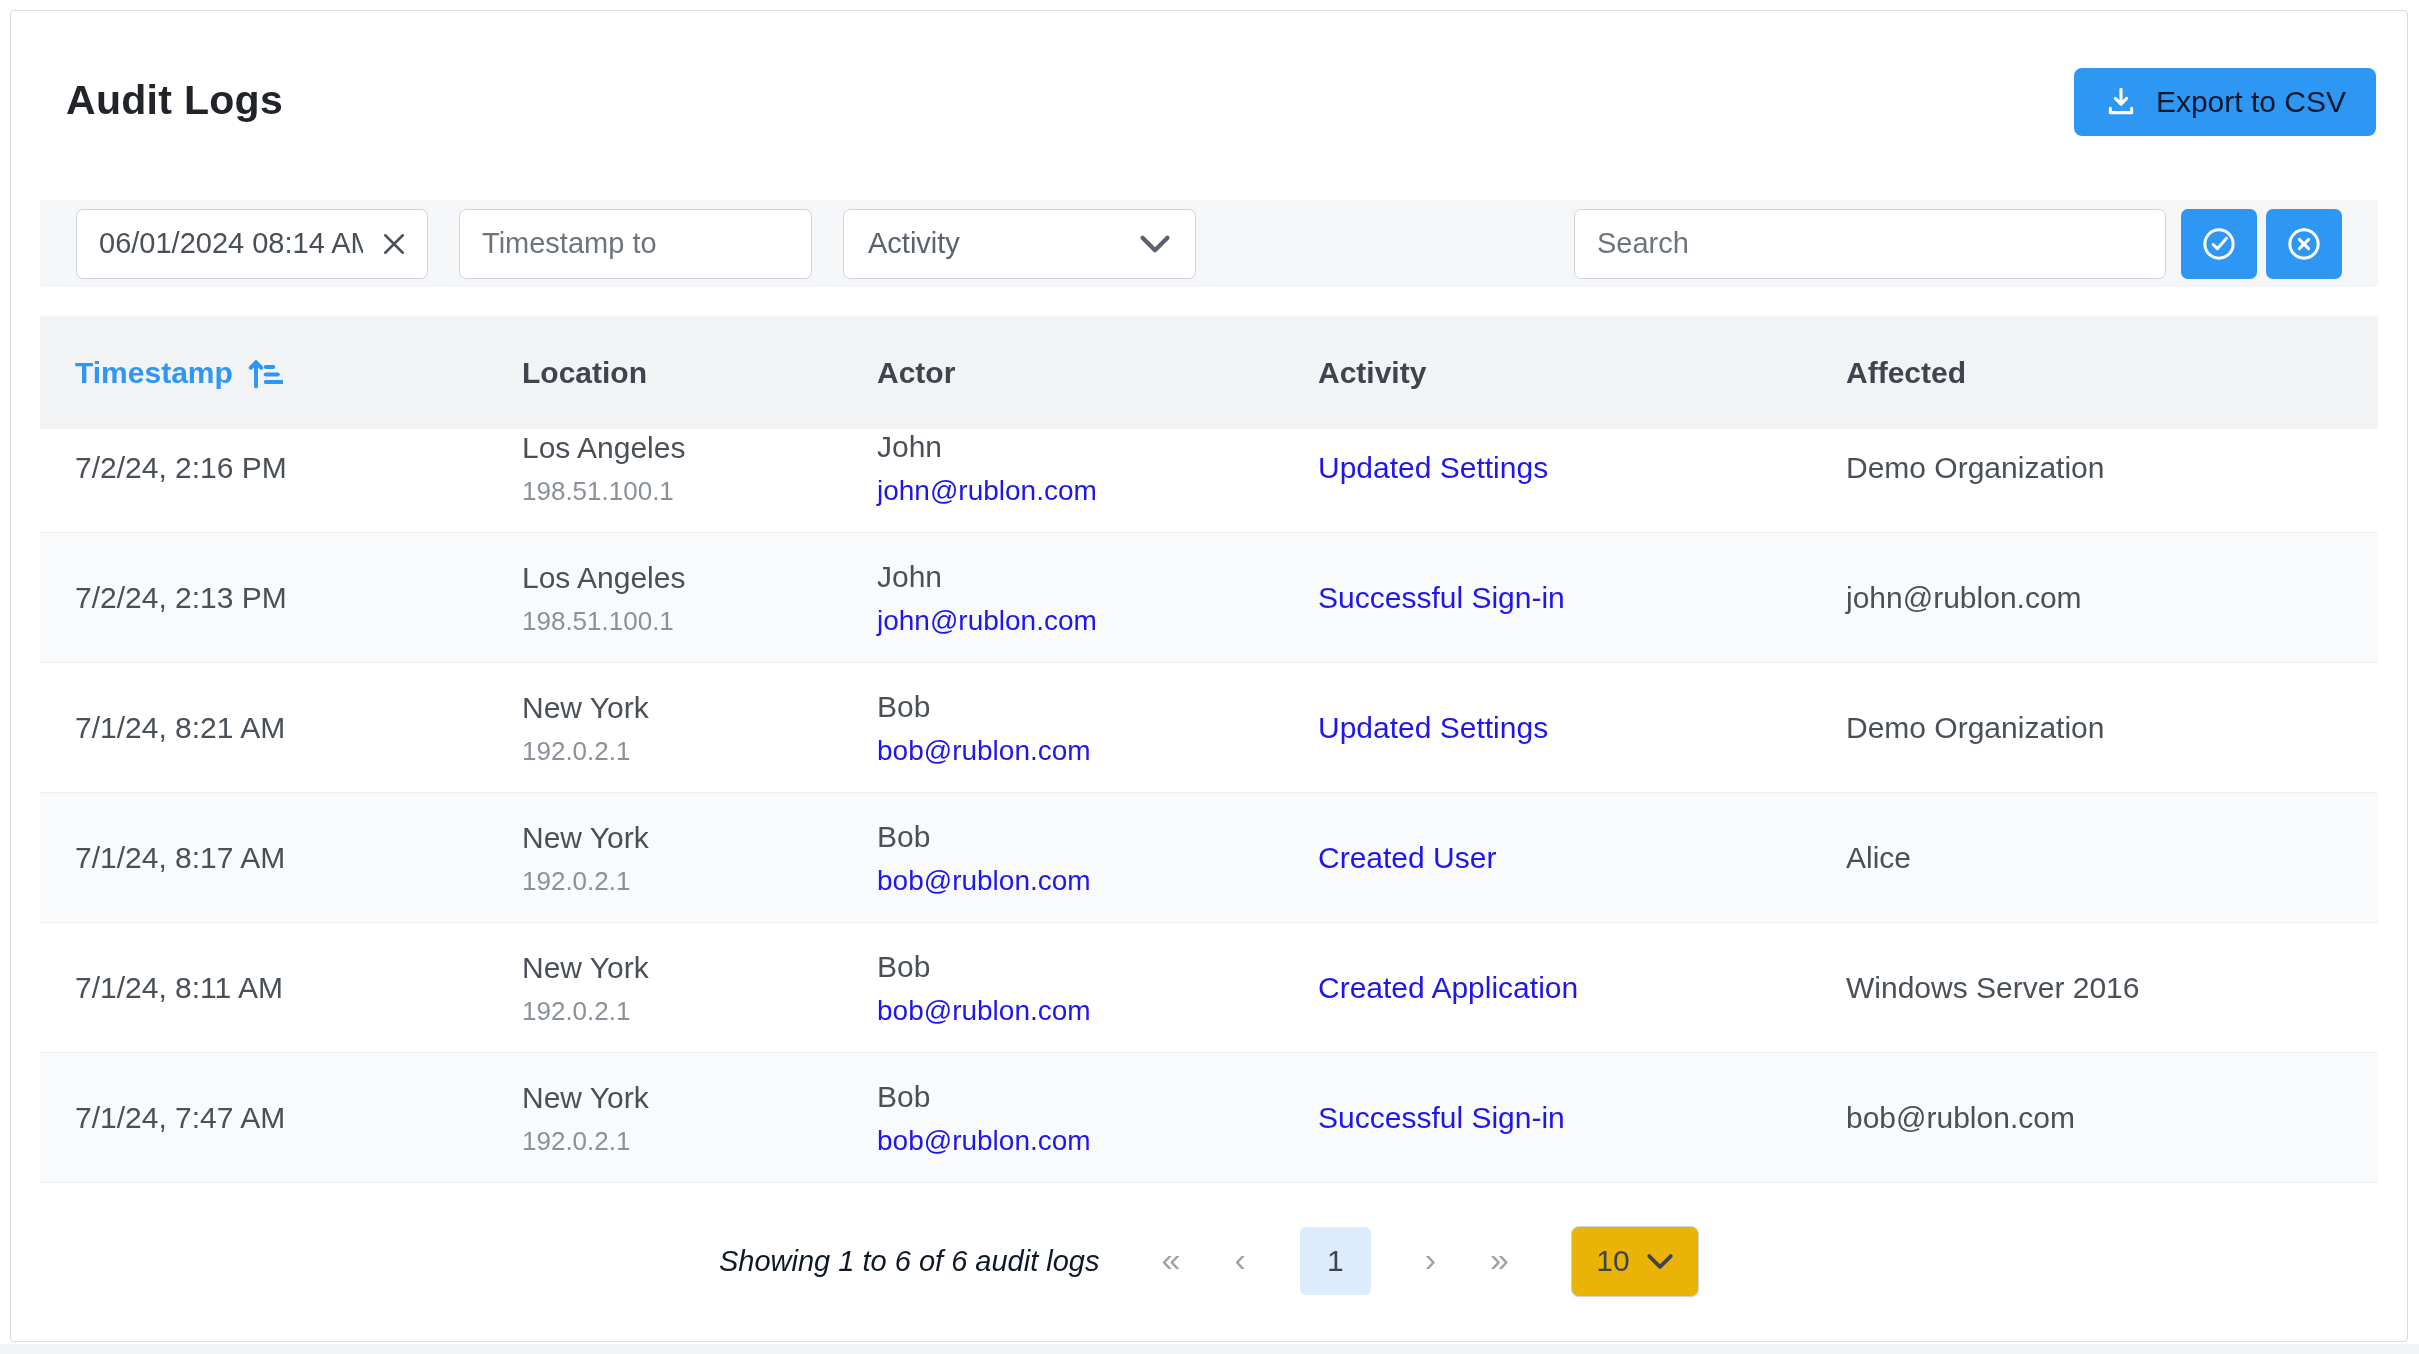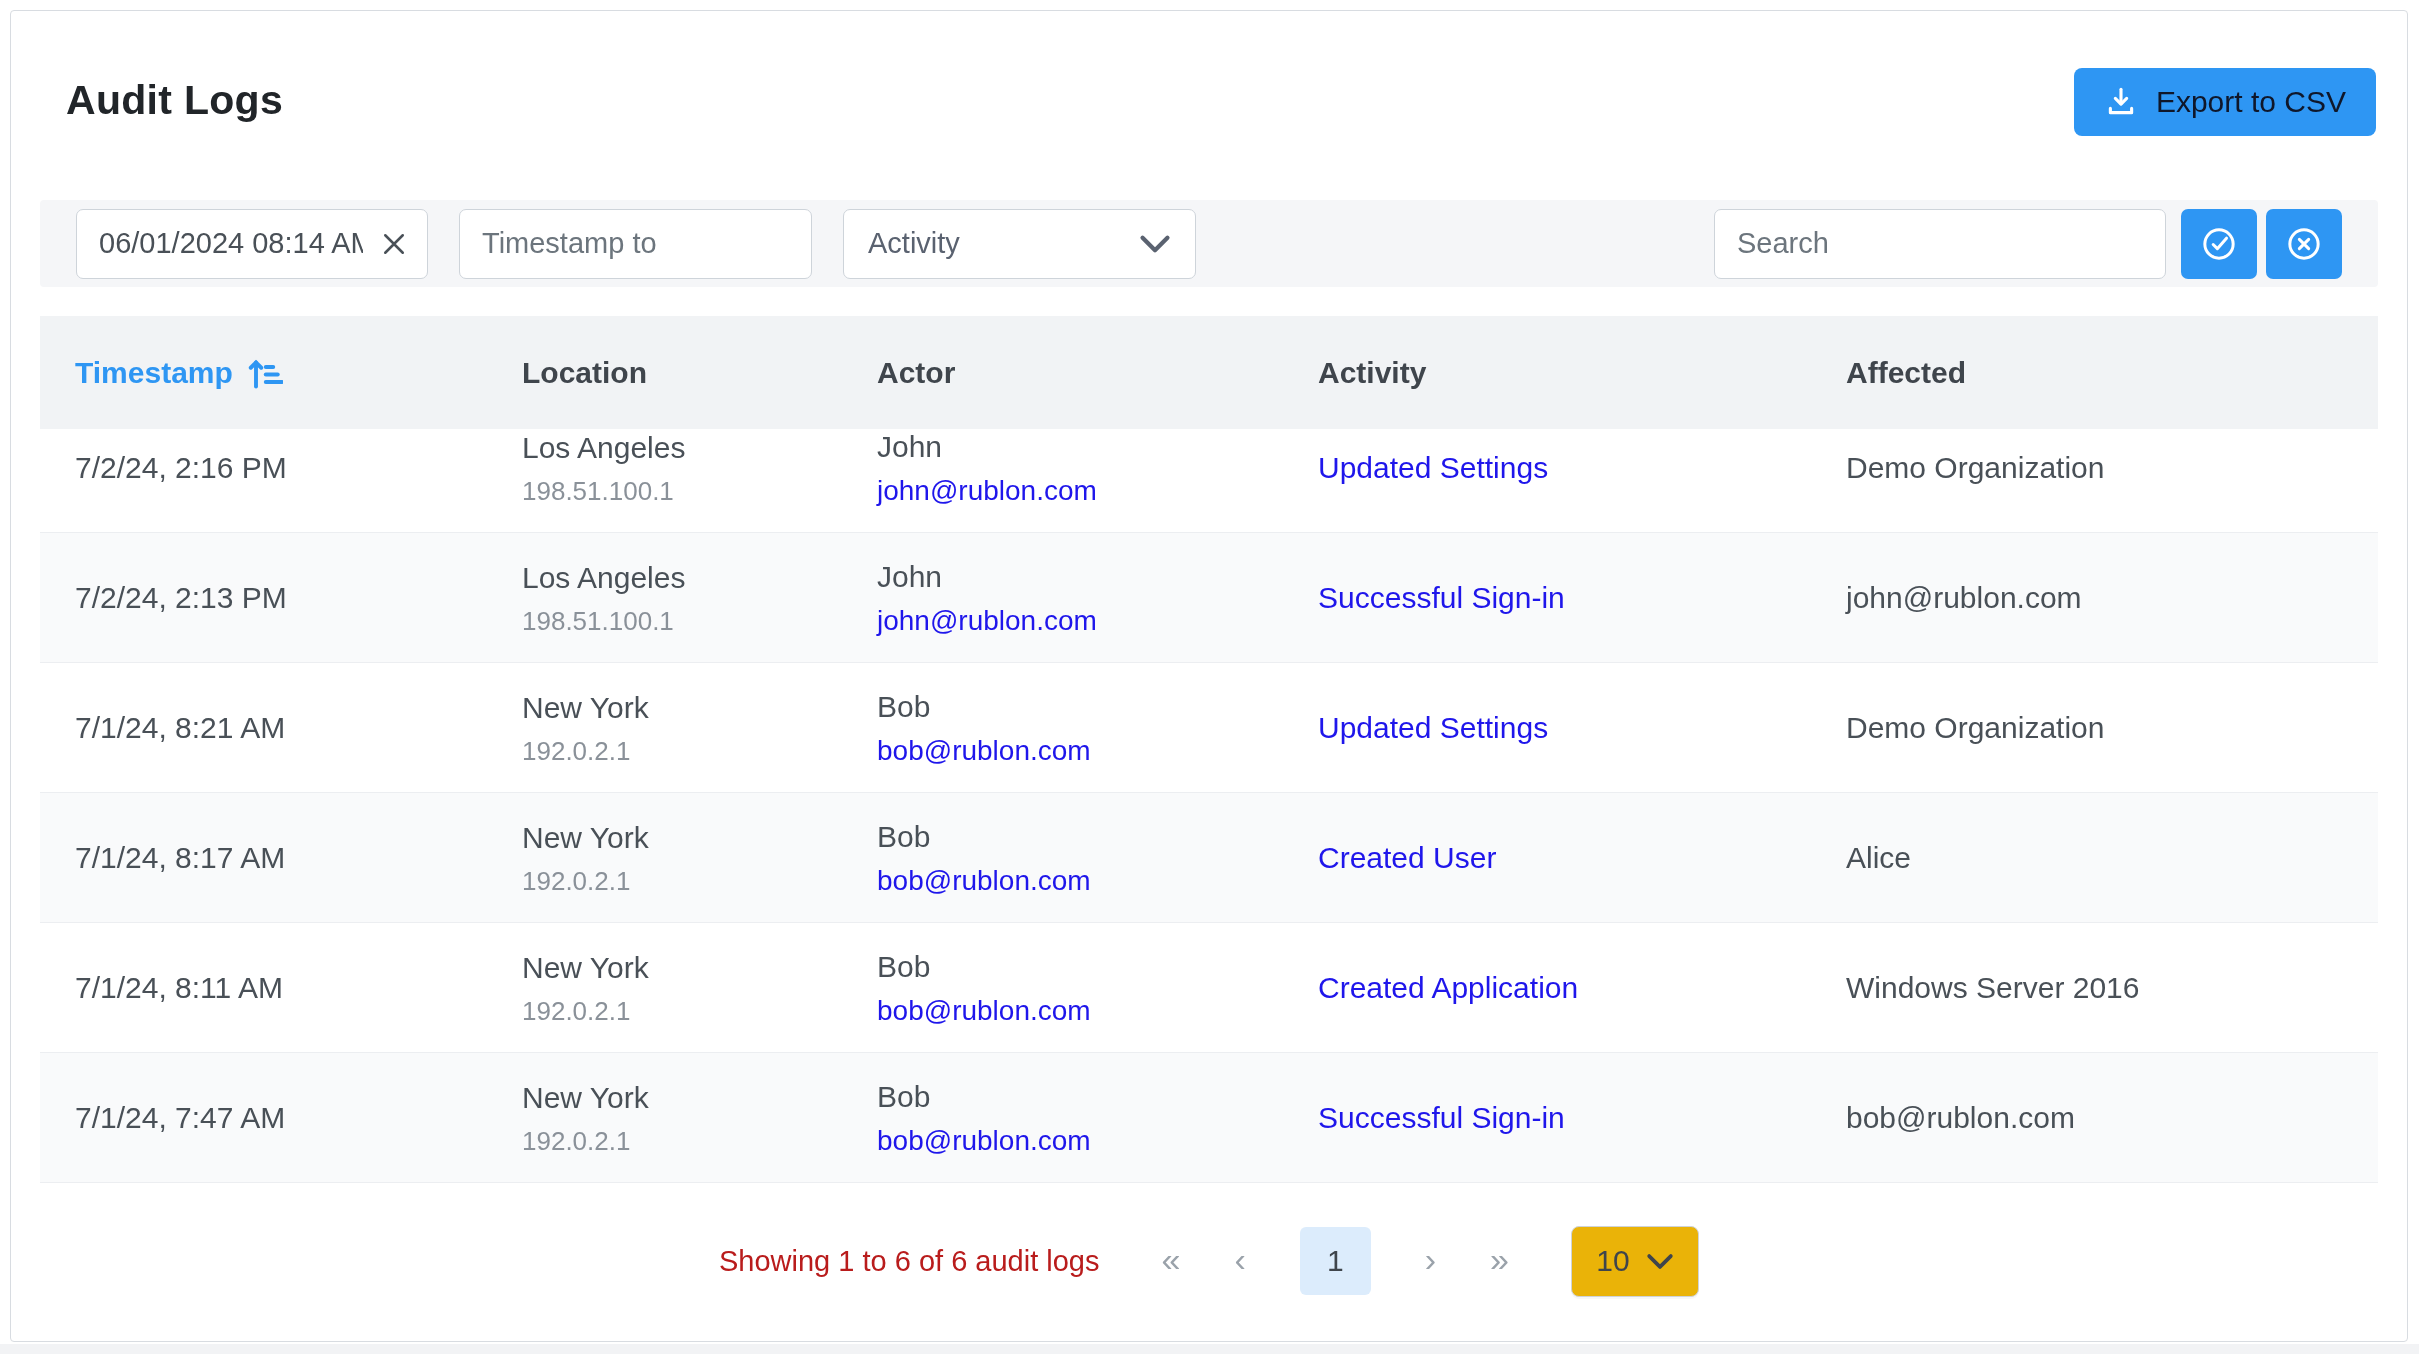--- a/index.html
+++ b/index.html
@@ -48,21 +48,21 @@
     width:36px; height:36px; display:flex; align-items:center; justify-content:center;
     cursor:pointer; color:#495057;
   }
   .ts-to{width:353px; margin-right:31px; flex:none;}
   .select-box{
     width:353px; height:70px; background:#fff; border:1px solid #ced4da; border-radius:7px;
     display:flex; align-items:center; justify-content:space-between; padding:0 24px;
     font-size:29px; color:#5a6270; cursor:pointer; flex:none;
   }
   .spacer{flex:1;}
-  .search-inp{width:452px; margin-right:15px; flex:none;}
+  .search-inp{width:592px; margin-right:15px; flex:none;}
   .icon-btn{
     width:76px; height:70px; background:var(--accent); border:none; border-radius:7px;
     display:flex; align-items:center; justify-content:center; cursor:pointer; flex:none;
   }
   .icon-btn + .icon-btn{margin-left:9px;}
   
   .grid-cols{display:grid; grid-template-columns:482px 355px 441px 528px 1fr; align-items:center;}
   .table-header{
     position:absolute; left:29px; right:29px; top:305px; height:113px;
     background:#f1f3f5; font-size:30px; font-weight:600; color:#3f454c;
@@ -79,21 +79,21 @@
   .two-line .secondary{color:#8a9199; font-size:26px; margin-top:12px; line-height:28px;}
   a.link{color:var(--link); text-decoration:none; cursor:pointer;}
   .email-link{display:block; font-size:28px; margin-top:12px; line-height:30px;}
   .activity-link{font-size:30px;}
   .cell-affected{color:#495057;}
   
   .footer{
     position:absolute; left:0; right:0; top:1205px; height:90px;
     display:flex; align-items:center; justify-content:center;
   }
-  .showing-text{color:#b91c1c; font-size:29px; margin-right:62px;}
+  .showing-text{color:#0f172a; font-size:29px; margin-right:62px;font-style:italic;}
   .pg-nav{display:flex; align-items:center;}
   .pg-arrow{
     font-size:34px; color:#9aa2aa; cursor:pointer; background:none; border:none;
     font-family:inherit; padding:0 0 4px 0; line-height:1;
   }
   .pg-gap{width:54px; flex:none;}
   .page-box{
     width:71px; height:68px; background:var(--page-active-bg); border-radius:6px;
     display:flex; align-items:center; justify-content:center;
     font-size:30px; color:#3f454c; cursor:pointer;

